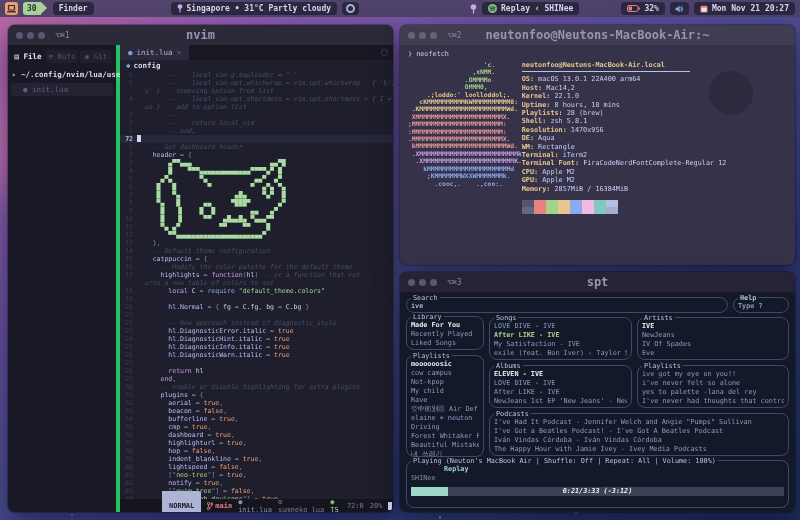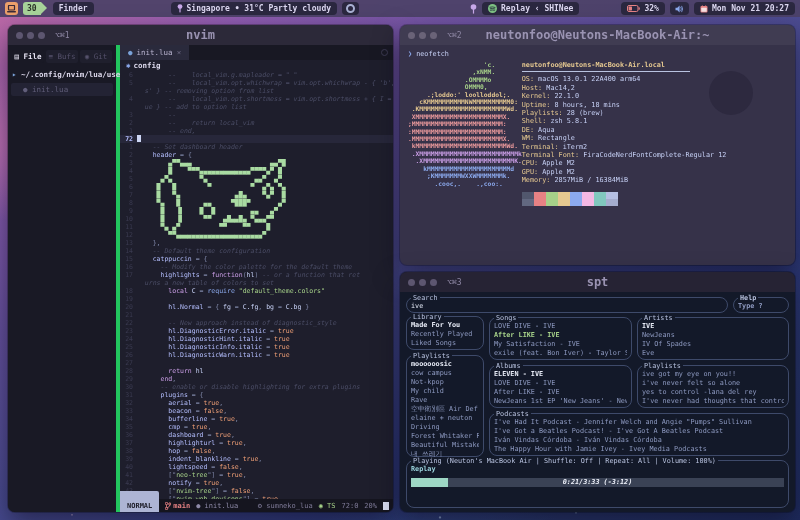--- a/index.html
+++ b/index.html
@@ -84,21 +84,21 @@
   .op{ color:#7f87a8; }
   .str{ color:#a6d189; }
   .bool{ color:#ef9f76; }
   .txt{ color:#c6d0f4; }
   .fn{ color:#8caaee; }
   .art{ color:#a9dba2; }
   .curblock{ display:inline-block; width:4px; height:7px; background:#cdd6f4; vertical-align:-1px;}
   .statusline{ height:13px; background:#15151f; display:flex; align-items:center;
                font-size:7px; color:#7d7996; gap:6px; padding-right:4px;}
   .mode{ background:#adb4d4; color:#20202c; font-weight:bold; height:30px;
-         display:flex; align-items:center; padding:0 7px; border-radius:0 2px 2px 0;}
+         display:flex; align-items:center; padding:0 7px; border-radius:0 2px 2px 0;margin-left:42px;}
   .branch{ color:#e78284; font-weight:bold; display:flex; align-items:center; gap:2px;}
   .sl-file{ color:#8e8aa8; }
   .sl-right{ margin-left:auto; display:flex; align-items:center; gap:6px; }
   .ts-dot{ color:#a6d189; }
   .sl-cursor{ width:6px; height:8px; background:#d8dcf0; }
 
   
   #term{ left:400px; top:25px; width:395px; height:240px; background:#363249; }
   #term .titlebar{ background:#403c52; }
   #term .tl{ background:#6a6378; }
@@ -108,21 +108,21 @@
               border-radius:50%; background:rgba(20,16,34,.25); }
   .promptline{ margin-bottom:3px; }
   .prompt-ch{ color:#8caaee; font-weight:bold; }
   .nf-wrap{ display:flex; }
   .nf-art{ white-space:pre; font-size:6.3px; line-height:7.4px; font-weight:bold; }
   .c-g{ color:#a6d189; } .c-y{ color:#e5c890; } .c-p{ color:#ea999c; }
   .c-m{ color:#ca9ee6; } .c-b{ color:#8caaee; }
   .nf-info{ font-size:6.8px; line-height:8.4px; white-space:nowrap; }
   .nf-title{ color:#e5c890; font-weight:bold; }
   .nf-sep{ border-top:1px solid #b9c3e0; width:168px; margin:2px 0 3px; }
-  .nf-lab{ color:#e5c890; font-weight:normal;text-align:center; }
+  .nf-lab{ color:#e5c890; font-weight:bold;text-align:center; }
   .swatches{ margin-top:7px; }
   .swrow{ display:flex; }
   .sw{ width:12px; height:7px; }
 
   
   #spt{ left:400px; top:272px; width:395px; height:240px; background:#131929; }
   #spt .titlebar{ background:#262334; }
   .spt-body{ padding:5px 6px 4px; height:220px; display:flex; flex-direction:column;
              gap:3px; font-size:6.8px; line-height:9px; color:#8d99c0; }
   .tbox{ border:1px solid #3e4a6a; border-radius:8px; position:relative;
@@ -136,21 +136,21 @@
   .col-left{ width:78px; display:flex; flex-direction:column; gap:5px; flex-shrink:0;}
   .col-left .pl1{ flex:1; }
   .col-right{ flex:1; display:flex; flex-direction:column; gap:5px; min-width:0;justify-content:center; }
   .row-a,.row-b{ display:flex; gap:5px; }
   .row-a>.tbox:first-child,.row-b>.tbox:first-child{ flex:1; min-width:0;}
   .wR{ width:152px; flex-shrink:0; }
   .it{ height:9px; line-height:9px; white-space:pre; overflow:hidden; }
   .it.w{ color:#e9edf8; font-weight:bold; }
   .it.g{ color:#a6d189; font-weight:bold; }
   .playing{ height:48px; flex-shrink:0; padding:4px 4px 3px; }
-  .tr-name{ color:#99d1db; font-weight:bold; height:9px; line-height:9px;}
+  .tr-name{ color:#99d1db; font-weight:bold; height:9px; line-height:9px;margin-left:33px;}
   .tr-artist{ color:#7e88aa; height:9px; line-height:9px; }
   .pbar{ height:9px; background:#3a4255; position:relative; margin-top:4px; }
   .pfill{ position:absolute; left:0; top:0; bottom:0; background:#9ed7c5; }
   .ptext{ position:absolute; inset:0; text-align:center; font-style:italic;
           font-weight:bold; color:#eef1fa; font-size:6.8px; line-height:9px; }
 
   svg{ display:block; }
 </style>
 </head>
 <body>
@@ -293,20 +293,21 @@
         <div class="nf-info">
           <div class="nf-title">neutonfoo@Neutons-MacBook-Air.local</div>
           <div class="nf-sep"></div>
           <div>
               <div><span class="nf-lab">OS: </span><span>macOS 13.0.1 22A400 arm64</span></div>
               <div><span class="nf-lab">Host: </span><span>Mac14,2</span></div>
               <div><span class="nf-lab">Kernel: </span><span>22.1.0</span></div>
               <div><span class="nf-lab">Uptime: </span><span>8 hours, 18 mins</span></div>
               <div><span class="nf-lab">Playlists: </span><span>28 (brew)</span></div>
               <div><span class="nf-lab">Shell: </span><span>zsh 5.8.1</span></div>
+              <div><span class="nf-lab">Resolution: </span><span>1470x956</span></div>
               <div><span class="nf-lab">DE: </span><span>Aqua</span></div>
               <div><span class="nf-lab">WM: </span><span>Rectangle</span></div>
               <div><span class="nf-lab">Terminal: </span><span>iTerm2</span></div>
               <div><span class="nf-lab">Terminal Font: </span><span>FiraCodeNerdFontComplete-Regular 12</span></div>
               <div><span class="nf-lab">CPU: </span><span>Apple M2</span></div>
               <div><span class="nf-lab">GPU: </span><span>Apple M2</span></div>
               <div><span class="nf-lab">Memory: </span><span>2857MiB / 16384MiB</span></div>
             </div>
           <div class="swatches">
             <div class="swrow">
@@ -399,36 +400,37 @@
               <span class="bt">Albums</span>
             <div class="it w">ELEVEN - IVE</div>
                 <div class="it">LOVE DIVE - IVE</div>
                 <div class="it">After LIKE - IVE</div>
                 <div class="it">NewJeans 1st EP 'New Jeans' - NewJeans</div>
               </div>
             <div class="tbox wR">
               <span class="bt">Playlists</span>
             <div class="it">ive got my eye on you!!</div>
                 <div class="it">i've never felt so alone</div>
-                <div class="it">yes to control -lana del rey</div>
+                <div class="it">yes to palette -lana del rey</div>
                 <div class="it">I've never had thoughts that control me</div>
               </div>
           </div>
           <div class="tbox">
             <span class="bt">Podcasts</span>
           <div class="it">I've Had It Podcast - Jennifer Welch and Angie "Pumps" Sullivan</div>
               <div class="it">I've Got a Beatles Podcast! - I've Got A Beatles Podcast</div>
               <div class="it">Iván Vindas Córdoba - Iván Vindas Córdoba</div>
               <div class="it">The Happy Hour with Jamie Ivey - Ivey Media Podcasts</div>
             </div>
         </div>
       </div>
       <div class="tbox playing">
         <span class="bt">Playing (Neuton's MacBook Air | Shuffle: Off | Repeat: All  | Volume: 100%)</span>
         <div class="tr-name">Replay</div>
+        <div class="tr-artist">SHINee</div>
         <div class="pbar">
           <div class="pfill" style="width: 10%;"></div>
           <div class="ptext">0:21/3:33 (-3:12)</div>
         </div>
       </div>
     </div>
   </div>
 
 </div>
 

